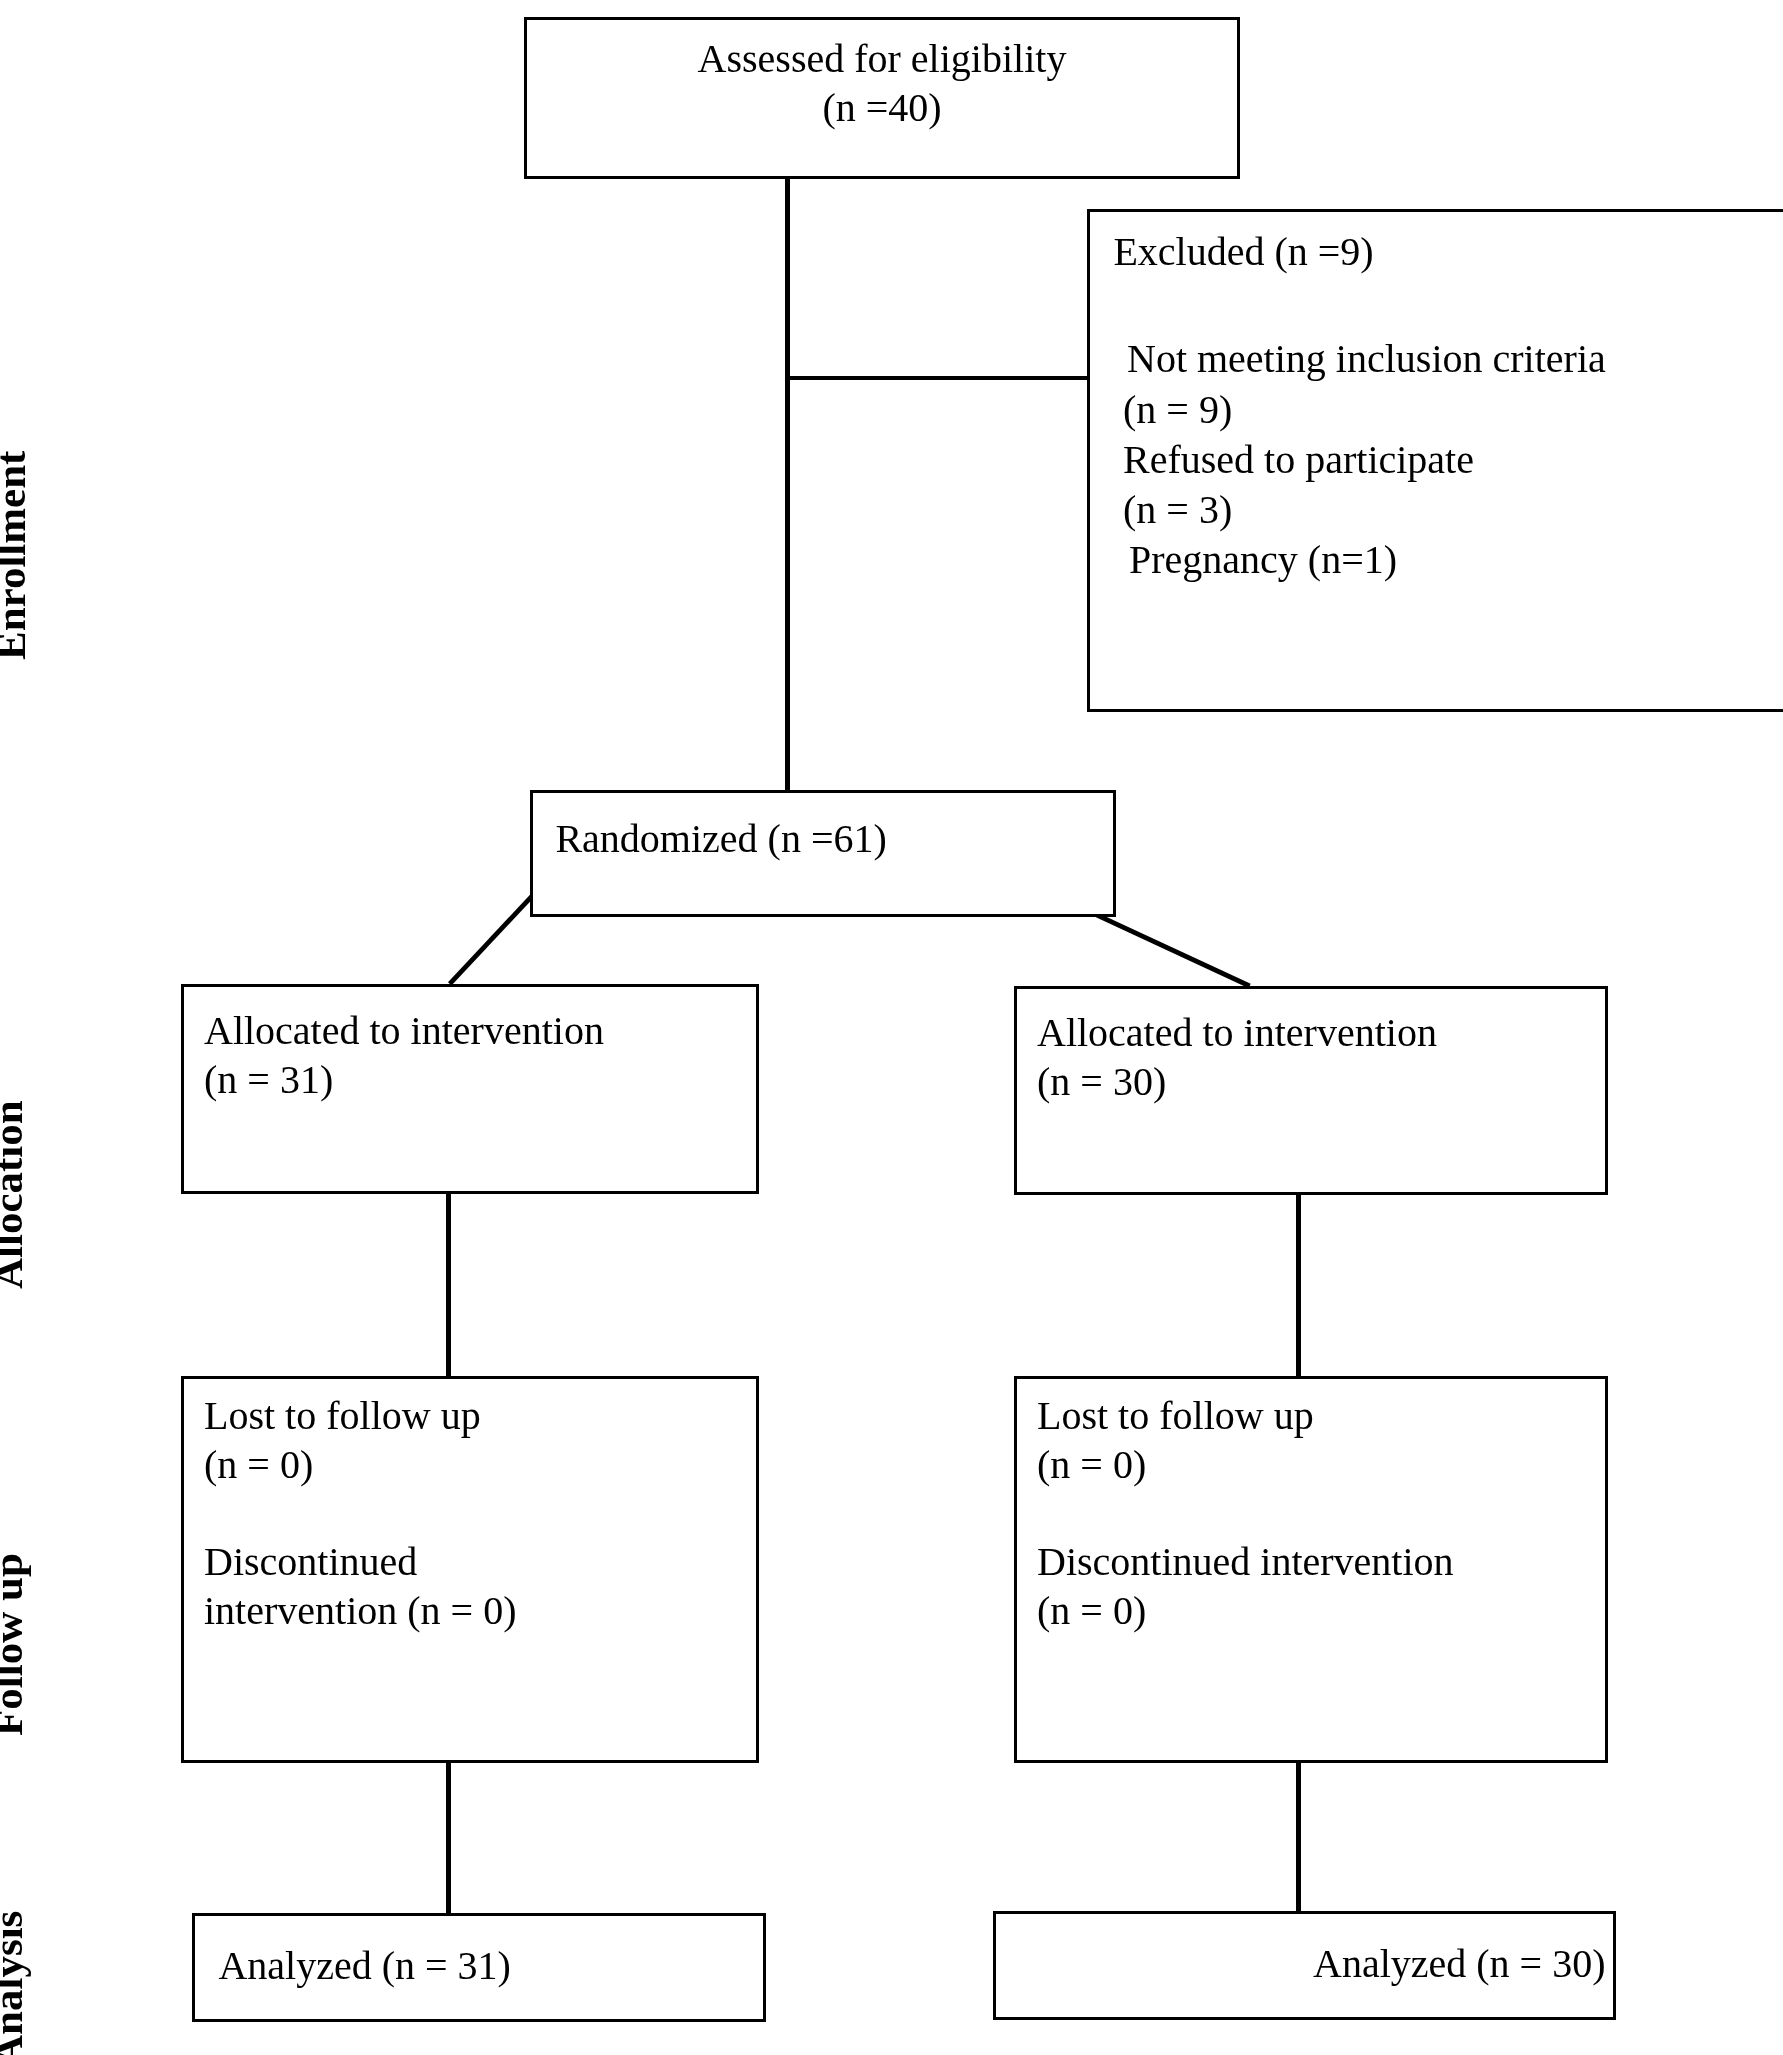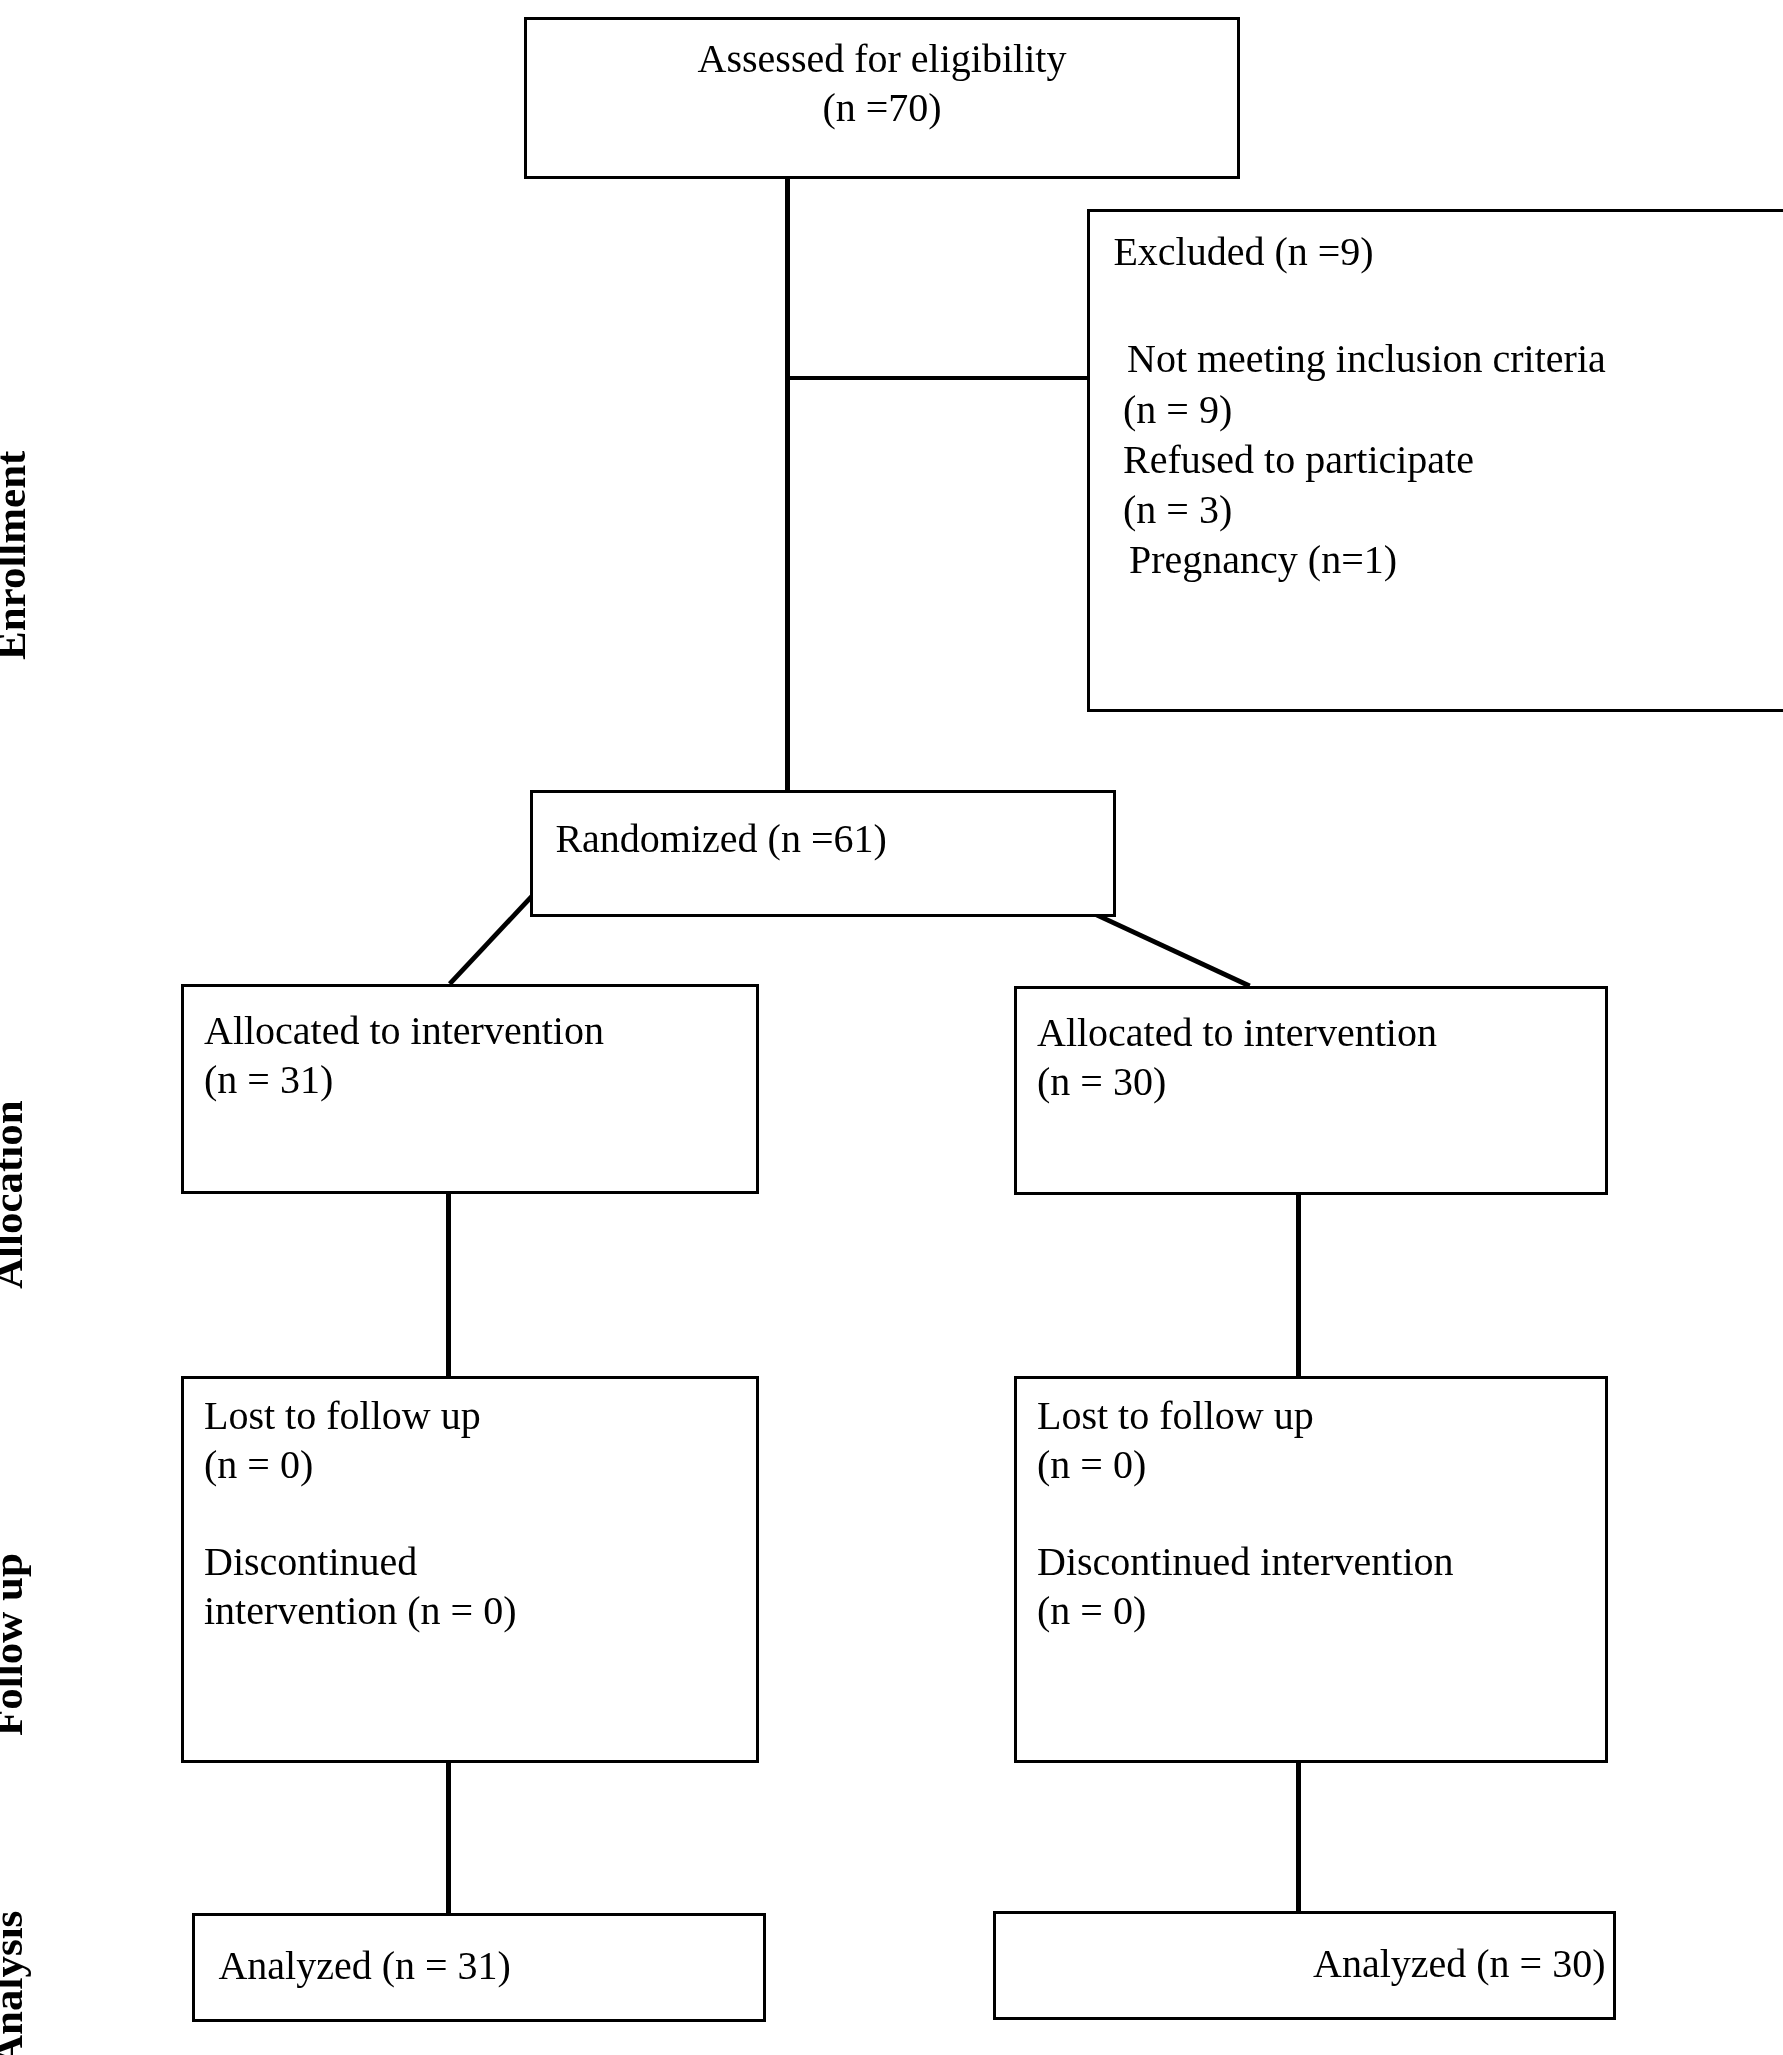--- a/index.html
+++ b/index.html
@@ -71,21 +71,21 @@
   <div class="line" style="left:446px; top:1192px; width:4.8px; height:184px;"></div>
 
   <div class="line" style="left:1296px; top:1192px; width:4.8px; height:184px;"></div>
 
   <div class="line" style="left:446px; top:1762px; width:4.8px; height:154px;"></div>
 
   <div class="line" style="left:1296px; top:1762px; width:4.8px; height:154px;"></div>
 
   <div class="box center" style="left:524px; top:17px; width:716px; height:162px;">
     <div class="txt" style="top:15px;">Assessed for eligibility
-(n =70)</div>
+(n =40)</div>
   </div>
 
   <div class="box" style="left:1087px; top:209px; width:786px; height:503px;">
     <div class="txt" style="top:16px; left:23.4px;">Excluded (n =9)</div>
 
     <div class="txt" style="top:123px; left:37px;">Not meeting inclusion criteria</div>
     <div class="txt" style="top:174px; left:33px;">(n = 9)</div>
 
     <div class="txt" style="top:224px; left:33px;">Refused to participate</div>
     <div class="txt" style="top:274px; left:33px;">(n = 3)</div>

